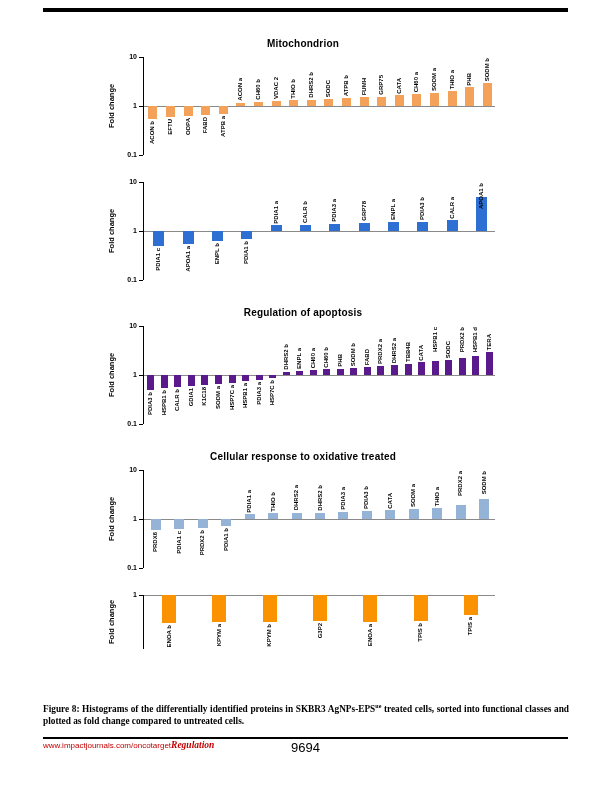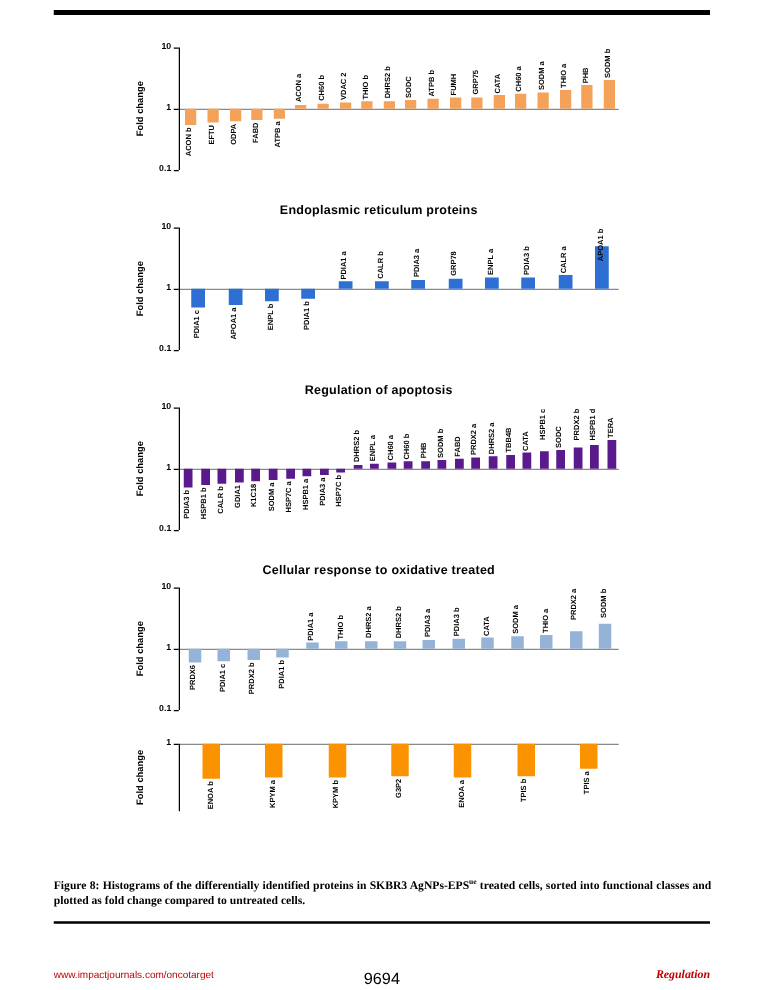--- a/index.html
+++ b/index.html
@@ -19,36 +19,37 @@
   .plot{position:relative;width:352px;border-left:1px solid #000;overflow:visible}
   .baseline{position:absolute;left:0;right:0;height:1px;background:#8a8a8a}
   .bar{position:absolute}
   .bar-label{position:absolute;writing-mode:vertical-rl;transform:rotate(180deg);
     font-size:6px;font-weight:bold;line-height:7px;width:7px;white-space:nowrap}
   .caption{position:absolute;left:43px;width:526px;top:700px;
     font-family:"Liberation Serif",serif;font-weight:bold;font-size:9.3px;
     line-height:12px;text-align:justify}
   .caption sup{font-size:6px}
   .footer-rule{position:absolute;left:43px;width:525px;top:737px;height:2px;background:#000}
-  .footer{position:absolute;left:43px;width:525px;top:775px;display:flex;
-    justify-content:space-between;align-items:baseline}
+  .footer{position:absolute;left:43px;width:525px;top:740px;display:flex;
+    align-items:baseline}
   .footer .url{color:#C00000;font-size:8px}
   .footer .pageno{font-size:13px;color:#000;position:absolute;left:0;right:0;text-align:center}
   .footer .journal{color:#C00000;font-size:9.5px;font-style:italic;font-family:"Liberation Serif",serif;font-weight:bold}
 </style>
 </head>
 <body>
 
 <div class="page">
 
   <div class="top-rule"></div>
 
   <div class="charts">
 
     <div class="chart">
+      <div class="chart-title">Mitochondrion</div>
       <div class="chart-body">
         <div class="ylab vtext">Fold change</div>
         <div class="yticks">
             <div class="tick-label" style="top: -4px;">10</div>
             <div class="tick-mark" style="top: 0px;"></div>
             <div class="tick-label" style="top: 45px;">1</div>
             <div class="tick-mark" style="top: 49px;"></div>
             <div class="tick-label" style="top: 94px;">0.1</div>
             <div class="tick-mark" style="top: 98px;"></div>
           </div>
@@ -92,21 +93,20 @@
             <div class="bar-label" style="left: 304.5px; bottom: 65.7505px;">THIO a</div>
             <div class="bar" style="width: 9px; left: 321.1px; background: rgb(244, 162, 89); top: 30.3696px; height: 18.6304px;"></div>
             <div class="bar-label" style="left: 322.1px; bottom: 69.6304px;">PHB</div>
             <div class="bar" style="width: 9px; left: 338.7px; background: rgb(244, 162, 89); top: 25.6211px; height: 23.3789px;"></div>
             <div class="bar-label" style="left: 339.7px; top: 1px;">SODM b</div>
           </div>
       </div>
     </div>
 
     <div class="chart">
-      <div class="chart-title">Endoplasmic reticulum proteins</div>
       <div class="chart-body">
         <div class="ylab vtext">Fold change</div>
         <div class="yticks">
             <div class="tick-label" style="top: -4px;">10</div>
             <div class="tick-mark" style="top: 0px;"></div>
             <div class="tick-label" style="top: 45px;">1</div>
             <div class="tick-mark" style="top: 49px;"></div>
             <div class="tick-label" style="top: 94px;">0.1</div>
             <div class="tick-mark" style="top: 98px;"></div>
           </div>

